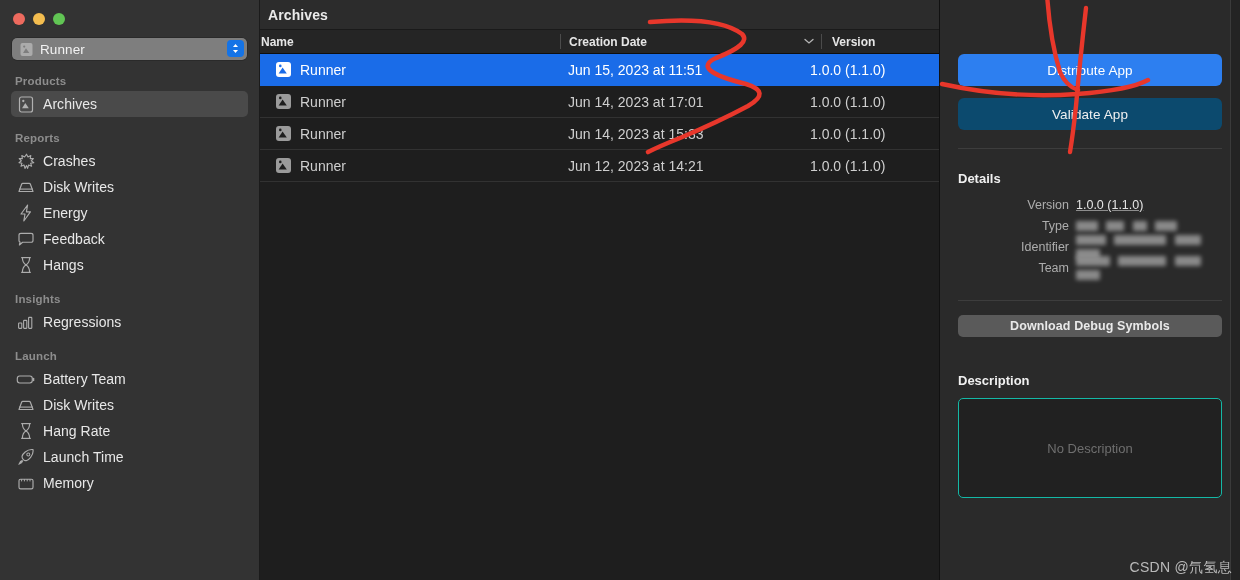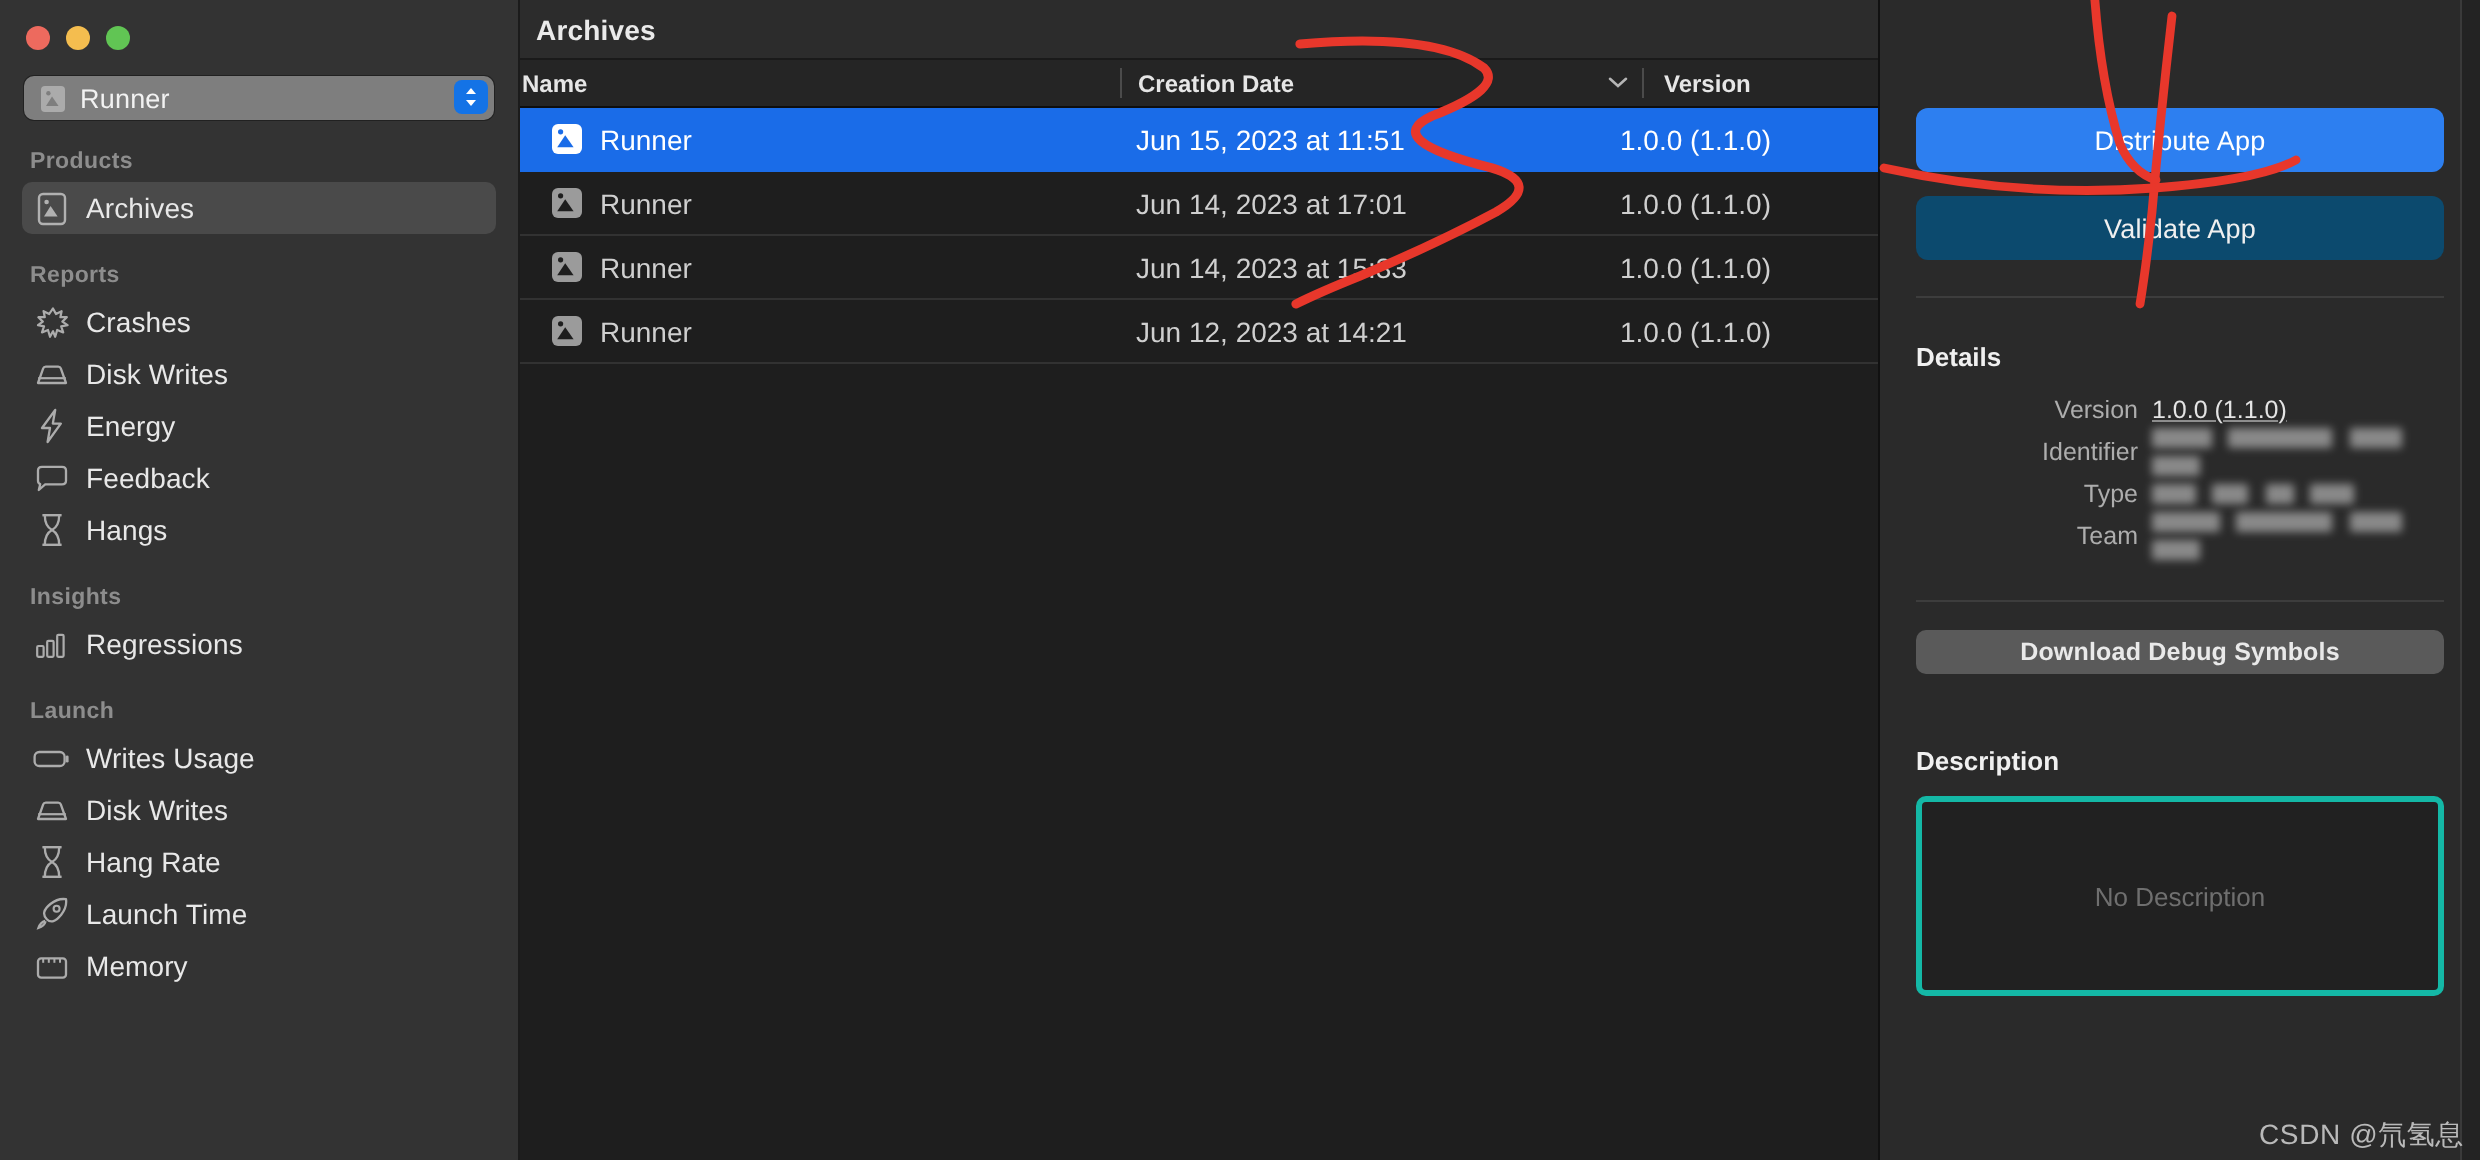--- a/index.html
+++ b/index.html
@@ -210,21 +210,21 @@
     background: #9a9a9a;
     filter: blur(2.2px);
     vertical-align: middle;
     margin-right: 5px;
     opacity: .85;
   }
   .desc-box {
     margin-top: 10px;
     height: 100px;
     background: #212121;
-    border: 3px solid #14b8a6;
+    border: 1px solid #14b8a6;
     border-radius: 5px;
     display: flex; align-items: center; justify-content: center;
     color: #6f6f6f;
     font-size: 13px;
   }
   .watermark {
     position: absolute;
     right: 8px; bottom: 3px;
     color: #c9c9c9;
     font-size: 14px;
@@ -347,21 +347,21 @@
 
     <div class="sb-section">Launch</div>
 
     <div class="sb-item">
       <span class="sb-ico">
         <svg width="20" height="13" viewBox="0 0 20 13">
           <rect x="1.3" y="3" width="15" height="7" rx="2.4" fill="none" stroke="#cfcfcf" stroke-width="1.15"></rect>
           <path d="M17.6 5.4 L17.6 7.6" stroke="#cfcfcf" stroke-width="1.4" stroke-linecap="round"></path>
         </svg>
       </span>
-      <span>Writes Usage</span>
+      <span>Battery Team</span>
     </div>
 
     <div class="sb-item">
       <span class="sb-ico">
         <svg width="18" height="15" viewBox="0 0 18 15">
           <path d="M2 11.5 L4.6 4.2 Q4.9 3.3 5.9 3.3 L12.1 3.3 Q13.1 3.3 13.4 4.2 L16 11.5 Z" fill="none" stroke="#cfcfcf" stroke-width="1.15" stroke-linejoin="round"></path>
           <line x1="2.1" y1="9.1" x2="15.9" y2="9.1" stroke="#cfcfcf" stroke-width="1.1"></line>
         </svg>
       </span>
       <span>Disk Writes</span>
@@ -504,36 +504,36 @@
     <div class="sec-head">Details</div>
 
     <div class="det-list">
 
       <div class="det-row">
         <span class="det-key">Version</span>
         <span class="det-val underline">1.0.0 (1.1.0)</span>
       </div>
 
       <div class="det-row">
+        <span class="det-key">Type</span>
+        <span class="det-val">
+          <i class="redact" style="width:22px"></i>
+          <i class="redact" style="width:18px"></i>
+          <i class="redact" style="width:14px"></i>
+          <i class="redact" style="width:22px"></i>
+        </span>
+      </div>
+
+      <div class="det-row">
         <span class="det-key">Identifier</span>
         <span class="det-val">
           <i class="redact" style="width:30px"></i>
           <i class="redact" style="width:52px"></i>
           <i class="redact" style="width:26px"></i>
           <i class="redact" style="width:24px"></i>
-        </span>
-      </div>
-
-      <div class="det-row">
-        <span class="det-key">Type</span>
-        <span class="det-val">
-          <i class="redact" style="width:22px"></i>
-          <i class="redact" style="width:18px"></i>
-          <i class="redact" style="width:14px"></i>
-          <i class="redact" style="width:22px"></i>
         </span>
       </div>
 
       <div class="det-row">
         <span class="det-key">Team</span>
         <span class="det-val">
           <i class="redact" style="width:34px"></i>
           <i class="redact" style="width:48px"></i>
           <i class="redact" style="width:26px"></i>
           <i class="redact" style="width:24px"></i>

